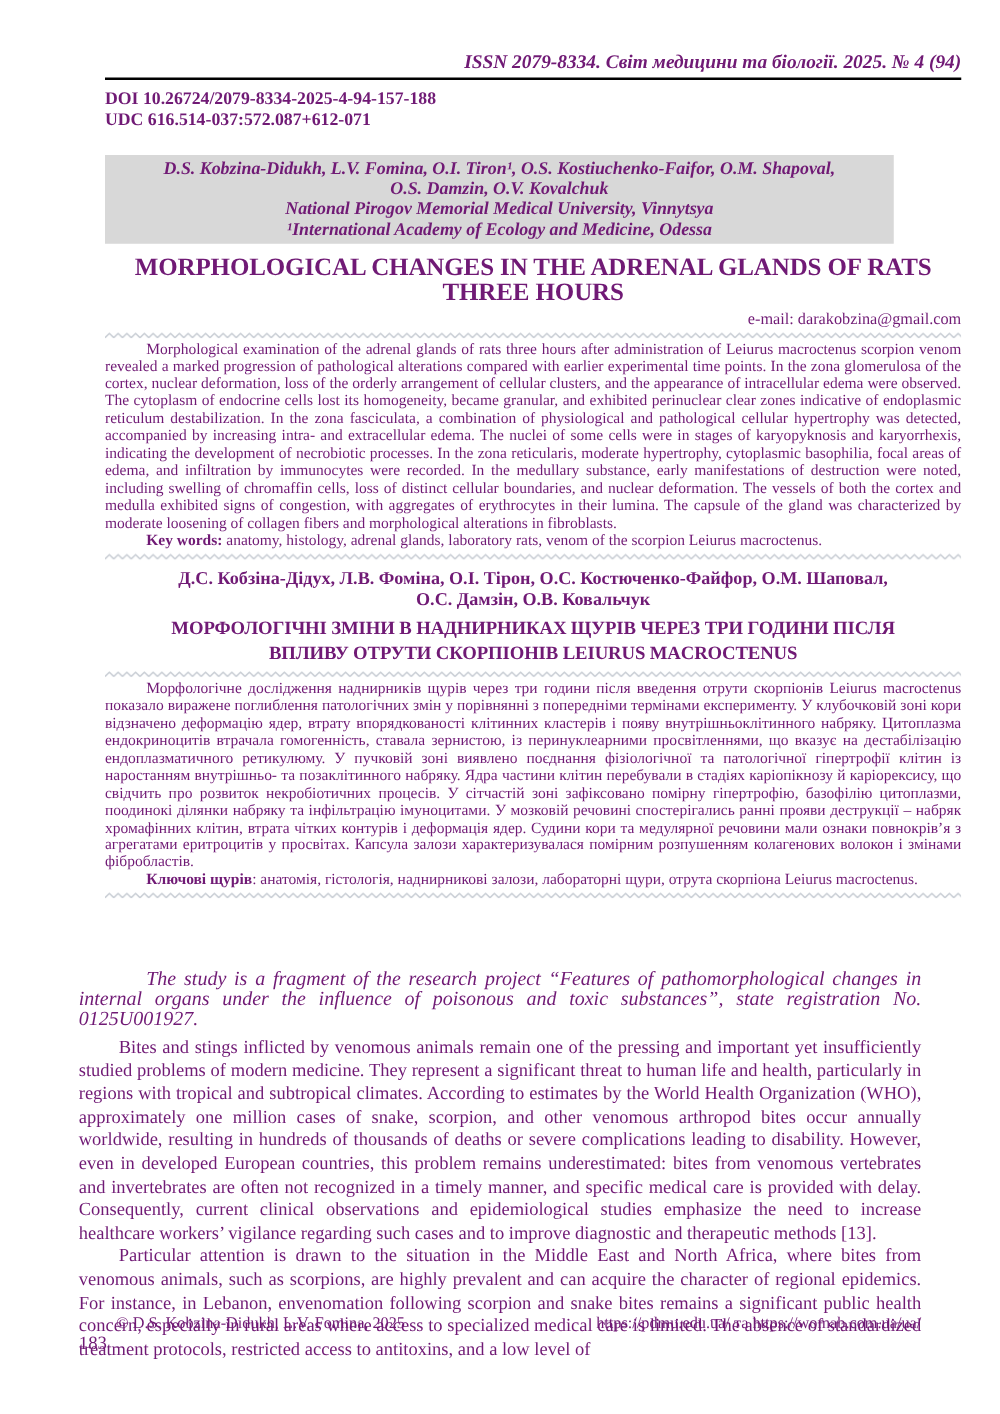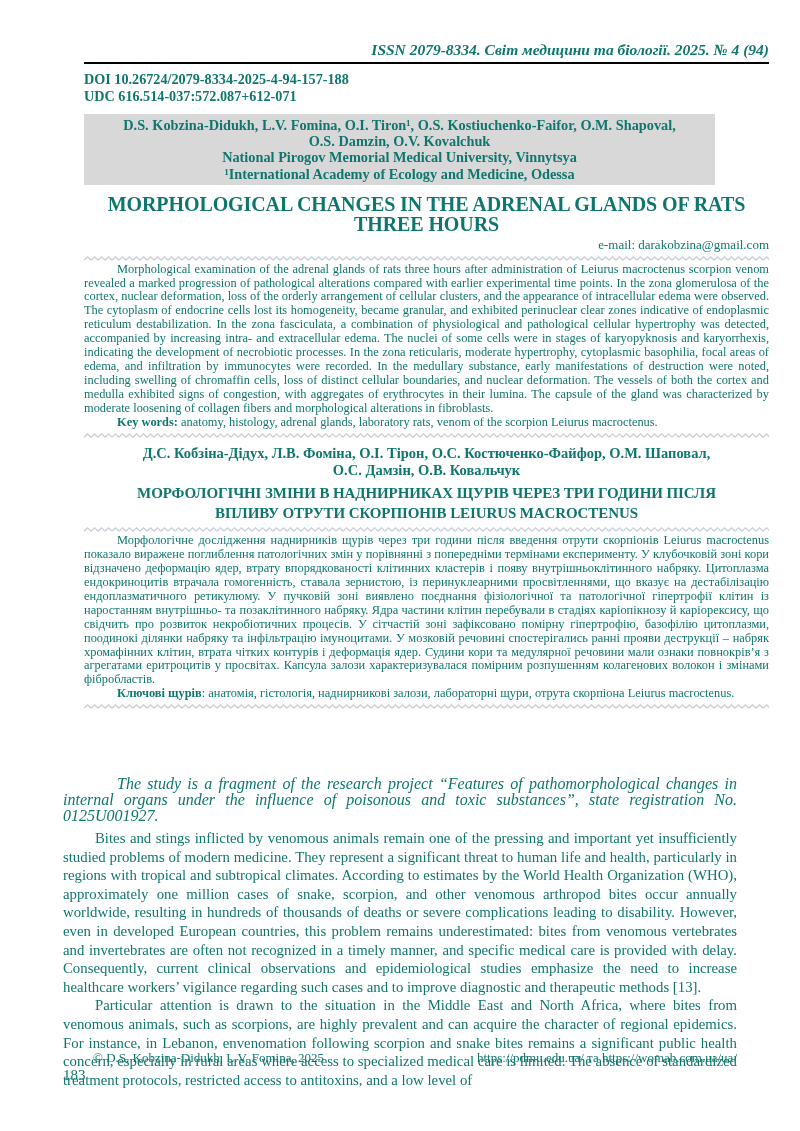--- a/index.html
+++ b/index.html
@@ -1,34 +1,35 @@
 <!DOCTYPE html>
 <html><head>
 <meta charset="utf-8">
 <style>
   html,body { margin:0; padding:0; background:#ffffff; }
   .page {
     position:relative; width:800px; height:1101px; margin:0 auto;
     background:#ffffff; overflow:hidden;
-    font-family:"Liberation Serif", serif; color:#0f766e;
+    font-family:"Liberation Serif", serif; color:#701a75;
   }
   .upper { position:absolute; left:84px; top:0; width:685px; }
   .lower { position:absolute; left:63px; top:769px; width:674px; }
 
   .issn {
     margin-top:40px; text-align:right; font-weight:bold; font-style:italic;
     font-size:15.5px; line-height:19px; padding-bottom:3px;
     border-bottom:2.5px solid #000000;
   }
   .doi-block { margin-top:7px; font-weight:bold; font-size:14.2px; line-height:16.5px; }
 
   .authors-block {
-    margin-top:10px; width:631px; background:#d8d8d8;
+    margin-top:20px; width:631px; background:#d8d8d8;
     text-align:center; font-weight:bold; font-size:14.3px; line-height:16.2px;
     padding:3px 0 3px 0;
+    font-style:italic;
   }
   .title-en, .title-ua {
     margin-top:9px; text-align:center; font-weight:bold;
     font-size:20px; line-height:20.4px; letter-spacing:-0.1px;
   }
   .email { margin-top:2px; text-align:right; font-size:13px; line-height:15px; }
 
   .zigzag { display:block; margin-top:3px; }
   .zigzag-after-abs { display:block; margin-top:2px; }
 

